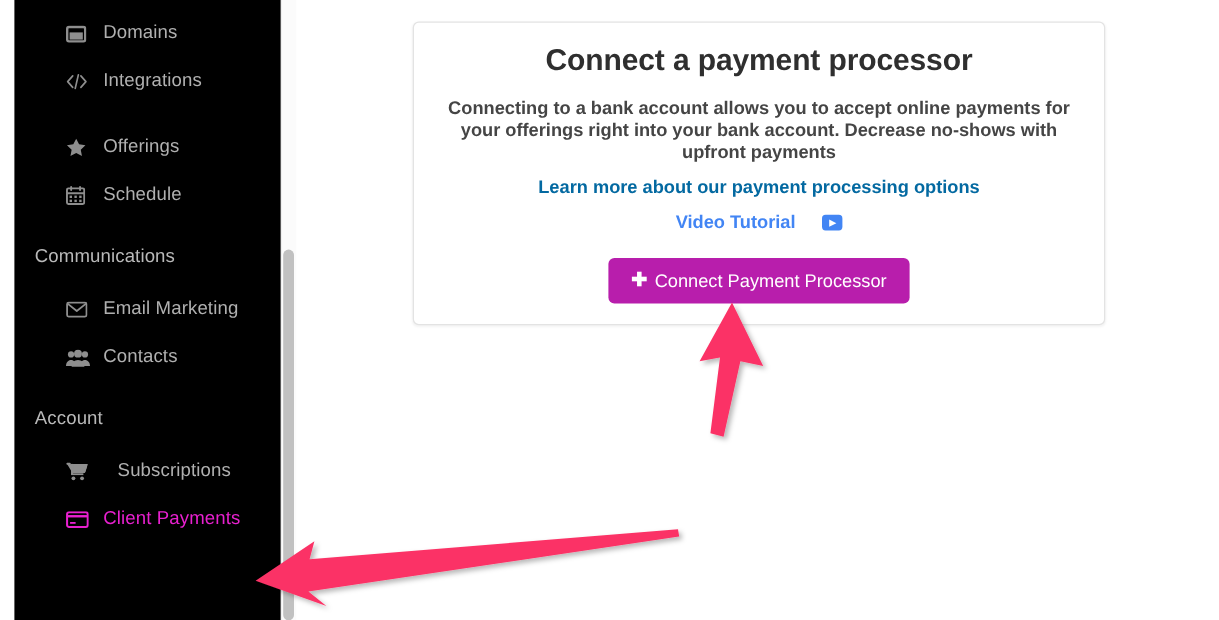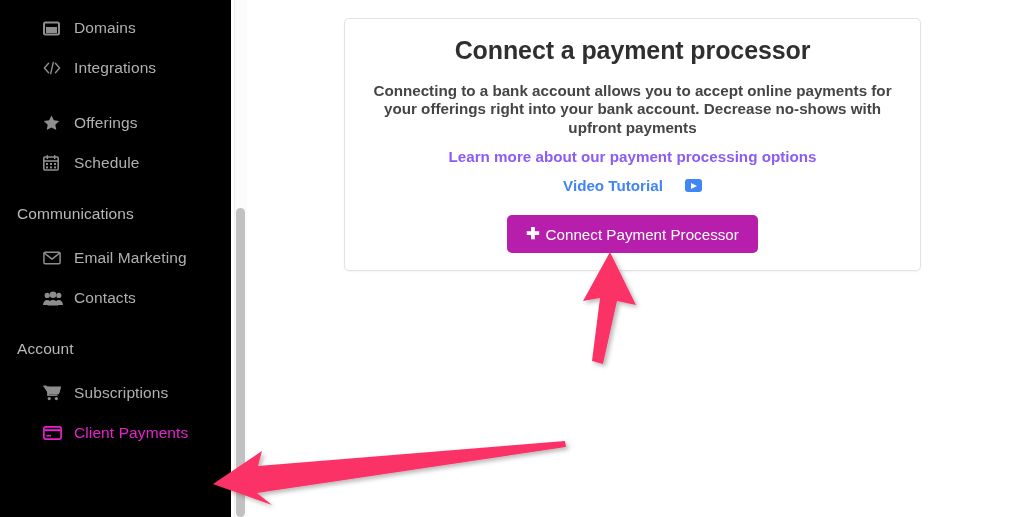--- a/index.html
+++ b/index.html
@@ -17,21 +17,21 @@
   #root {
     position: relative;
     width: 1016px;
     height: 517px;
     overflow: hidden;
   }
 
   
   #sidebar {
     position: absolute;
-    left: 0; top: 0;
+    left: 12px; top: 0;
     width: 231px;
     height: 517px;
     background: #000000;
     overflow: hidden;
   }
   .nav-section-title {
     color: #b9b9b9;
     font-size: 15.5px;
     padding-left: 17px;
     letter-spacing: .1px;
@@ -114,21 +114,21 @@
     font-size: 15.2px;
     font-weight: bold;
     color: #454545;
     line-height: 18.5px;
   }
   #learn-more-link {
     display: inline-block;
     margin-top: 11px;
     font-size: 15.2px;
     font-weight: bold;
-    color: #8b5cf6;
+    color: #0369a1;
     text-decoration: none;
     cursor: pointer;
   }
   #video-tutorial-row {
     margin-top: 11px;
     display: flex;
     align-items: center;
     justify-content: center;
     gap: 22px;
   }
@@ -266,21 +266,21 @@
           <path d="M0 14c0-3 1.9-5 4.2-5s4.2 2 4.2 5z"></path>
           <path d="M11.6 14c0-3 1.9-5 4.2-5s4.2 2 4.2 5z"></path>
           <path d="M4.7 14.6c0-3.3 2.3-5.6 5.3-5.6s5.3 2.3 5.3 5.6z"></path>
         </svg>
       </span>
       <span class="nav-label">Contacts</span>
     </div>
 
     <div class="nav-section-title" style="margin-top:22px;">Account</div>
 
-    <div class="nav-item" style="margin-top:15px;">
+    <div class="nav-item" style="margin-top:15px;gap:12px;">
       <span class="nav-icon">
         <svg width="19" height="16" viewBox="0 0 19 16" fill="currentColor">
           <path d="M0.5 1h3l1 2.2h13.2l-2 6H5.4"></path>
           <rect x="0.4" y="0.6" width="3.4" height="1.7" rx=".6"></rect>
           <path d="M3.6 1.6h14.6l-2.1 7H5.1z"></path>
           <rect x="4.3" y="9.4" width="10.2" height="1.5"></rect>
           <rect x="4.2" y="1.6" width="1.7" height="9"></rect>
           <circle cx="6.2" cy="13.6" r="1.6"></circle>
           <circle cx="13.4" cy="13.6" r="1.6"></circle>
         </svg>

